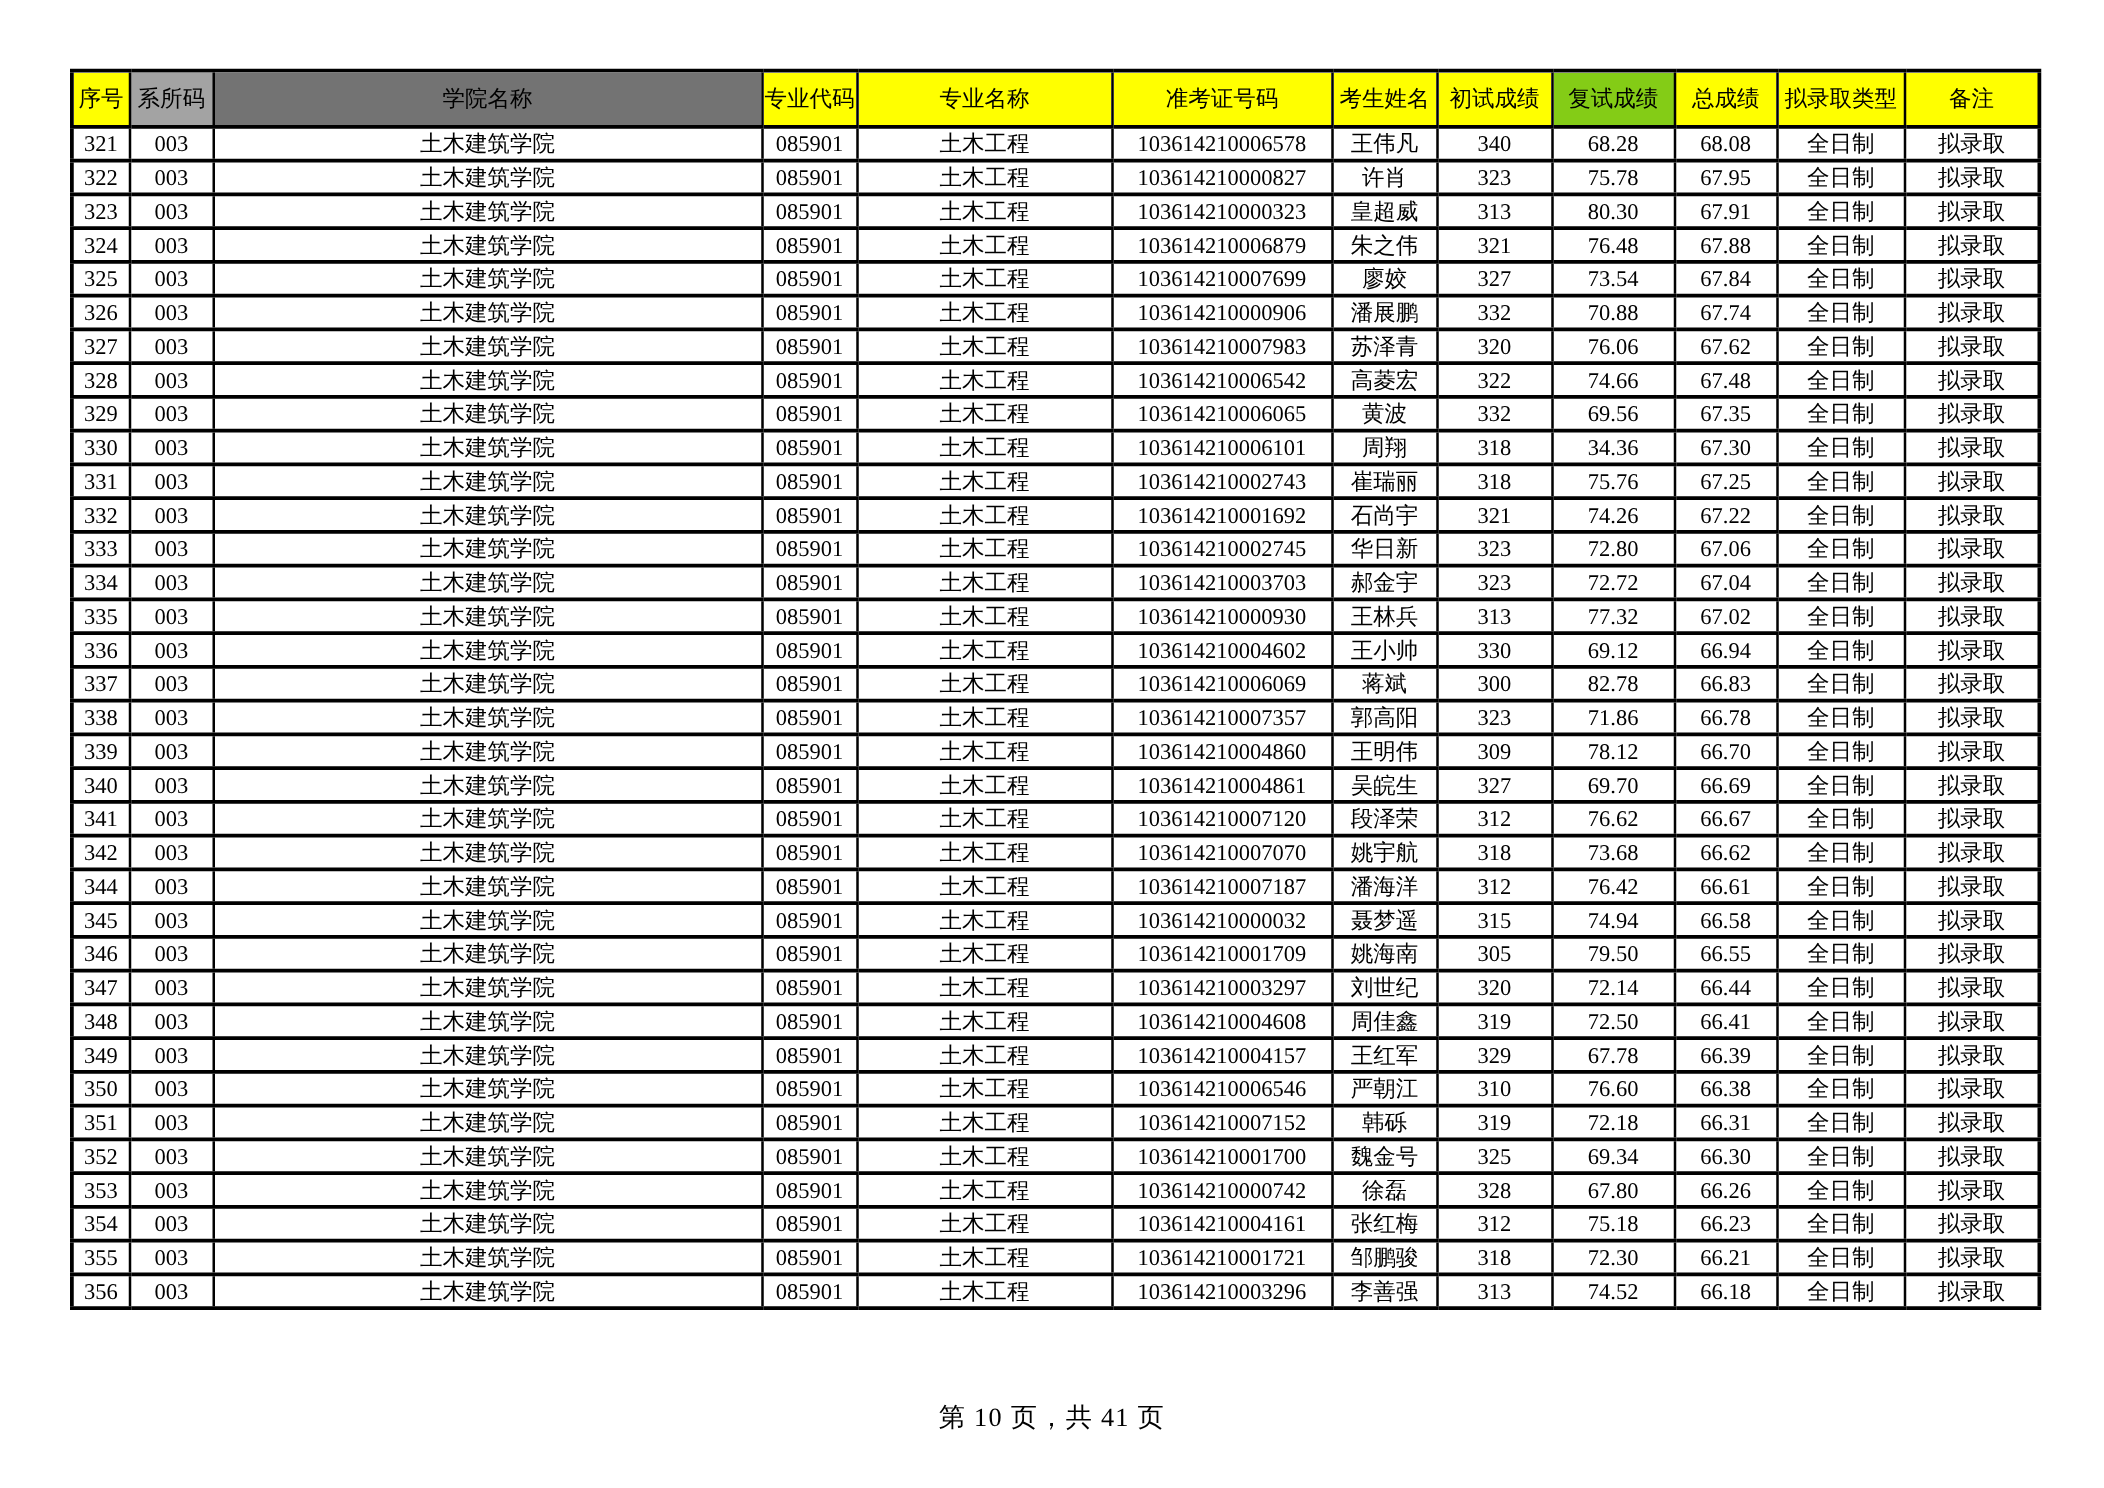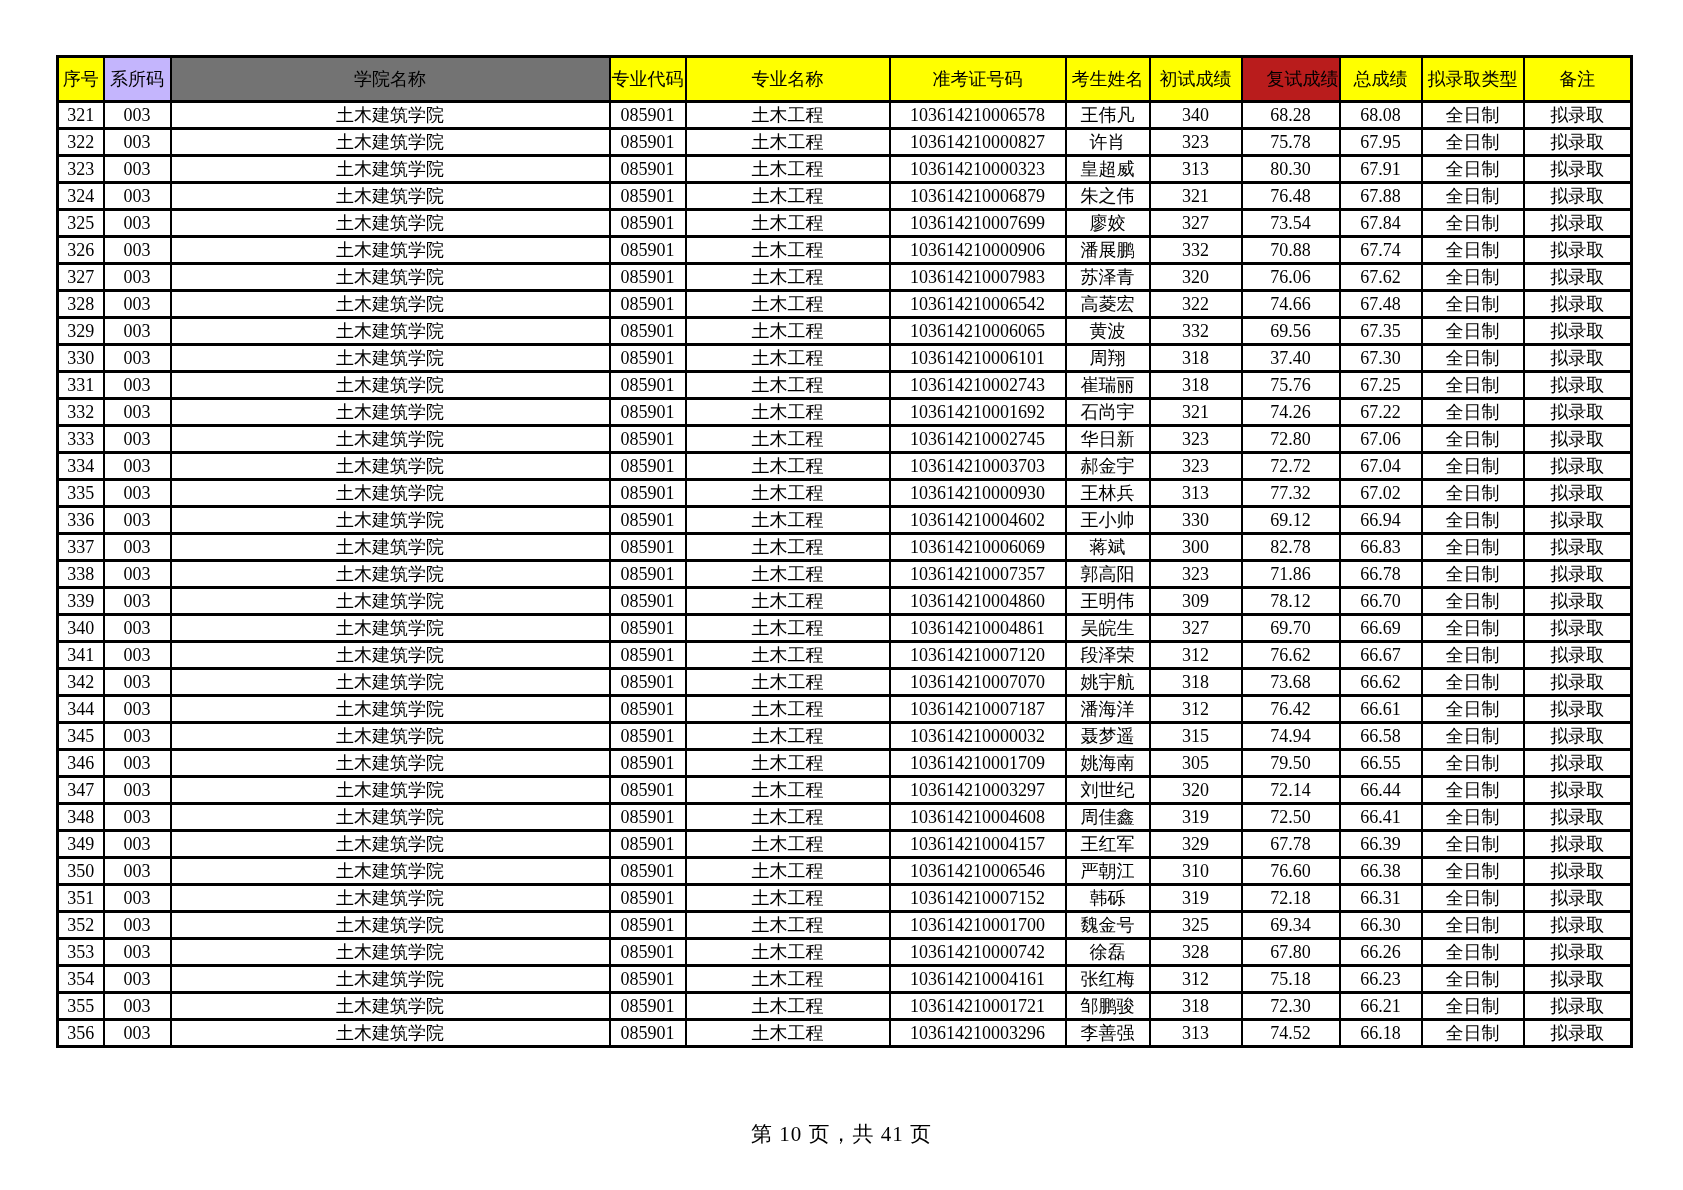--- a/index.html
+++ b/index.html
@@ -77,28 +77,28 @@
       <col style="width:84px">
       <col style="width:92px">
       <col style="width:98px">
       <col style="width:82px">
       <col style="width:102px">
       <col style="width:108px">
     </colgroup>
     <thead>
       <tr>
           <th style="background: rgb(255, 255, 0);">序号</th>
-          <th style="background: #c4b5fd;">系所码</th>
+          <th style="background: #a3a3a3;">系所码</th>
           <th style="background: #737373;">学院名称</th>
           <th style="background: rgb(255, 255, 0);">专业代码</th>
           <th style="background: rgb(255, 255, 0);">专业名称</th>
           <th style="background: rgb(255, 255, 0);">准考证号码</th>
           <th style="background: rgb(255, 255, 0);">考生姓名</th>
           <th style="background: rgb(255, 255, 0);">初试成绩</th>
-          <th style="background: #b91c1c; text-align: right;">复试成绩</th>
+          <th style="background: #84cc16;">复试成绩</th>
           <th style="background: rgb(255, 255, 0);">总成绩</th>
           <th style="background: rgb(255, 255, 0);">拟录取类型</th>
           <th style="background: rgb(255, 255, 0);">备注</th>
         </tr>
     </thead>
     <tbody>
         <tr>
           <td>321</td>
           <td>003</td>
           <td>土木建筑学院</td>
@@ -226,21 +226,21 @@
         </tr>
         <tr>
           <td>330</td>
           <td>003</td>
           <td>土木建筑学院</td>
           <td>085901</td>
           <td>土木工程</td>
           <td>103614210006101</td>
           <td>周翔</td>
           <td>318</td>
-          <td>37.40</td>
+          <td>34.36</td>
           <td>67.30</td>
           <td>全日制</td>
           <td>拟录取</td>
         </tr>
         <tr>
           <td>331</td>
           <td>003</td>
           <td>土木建筑学院</td>
           <td>085901</td>
           <td>土木工程</td>

